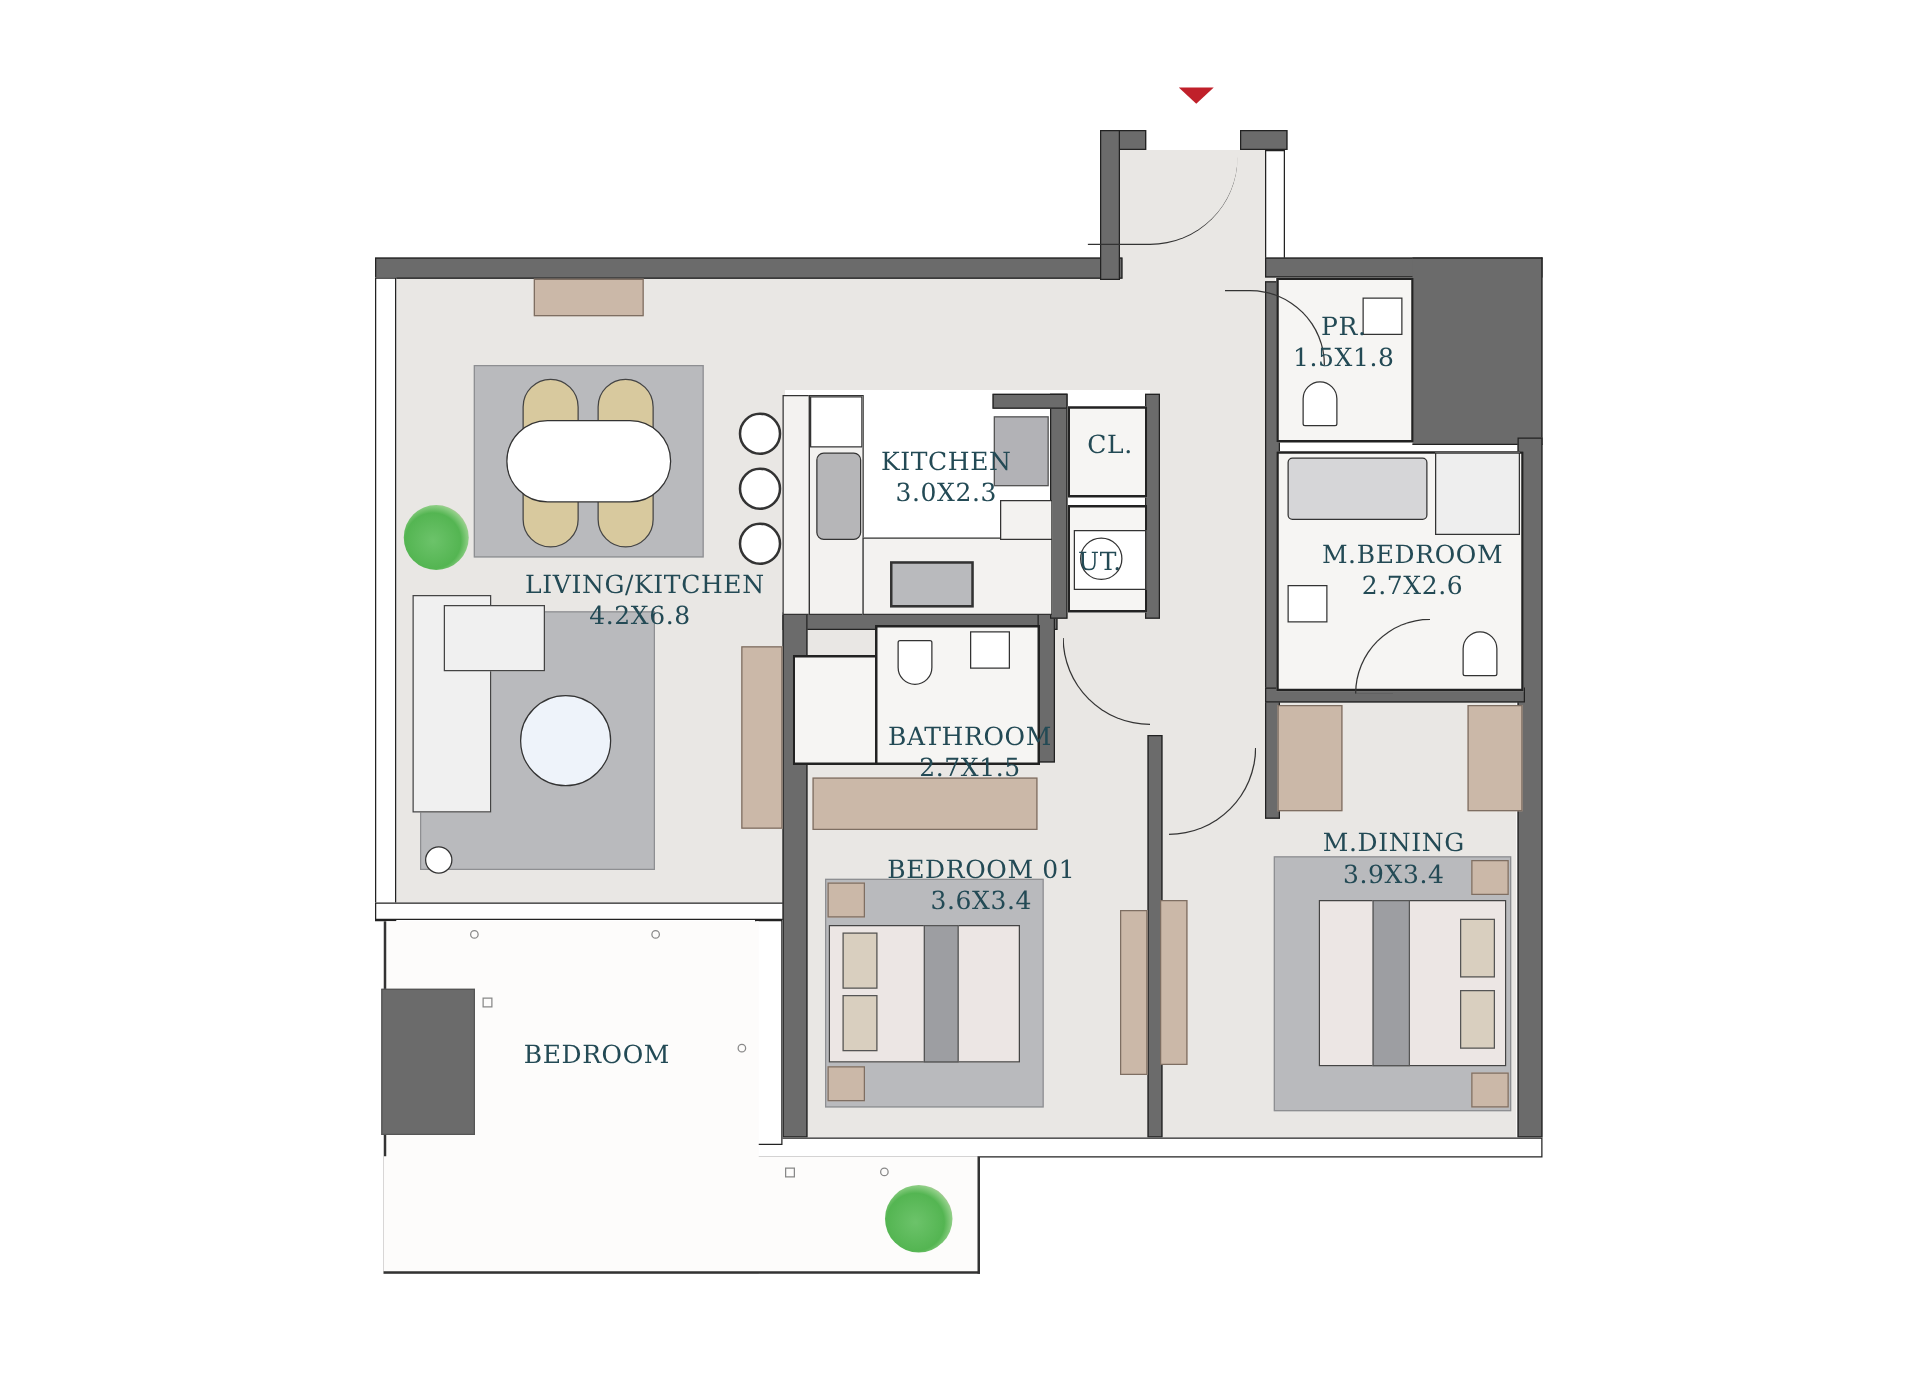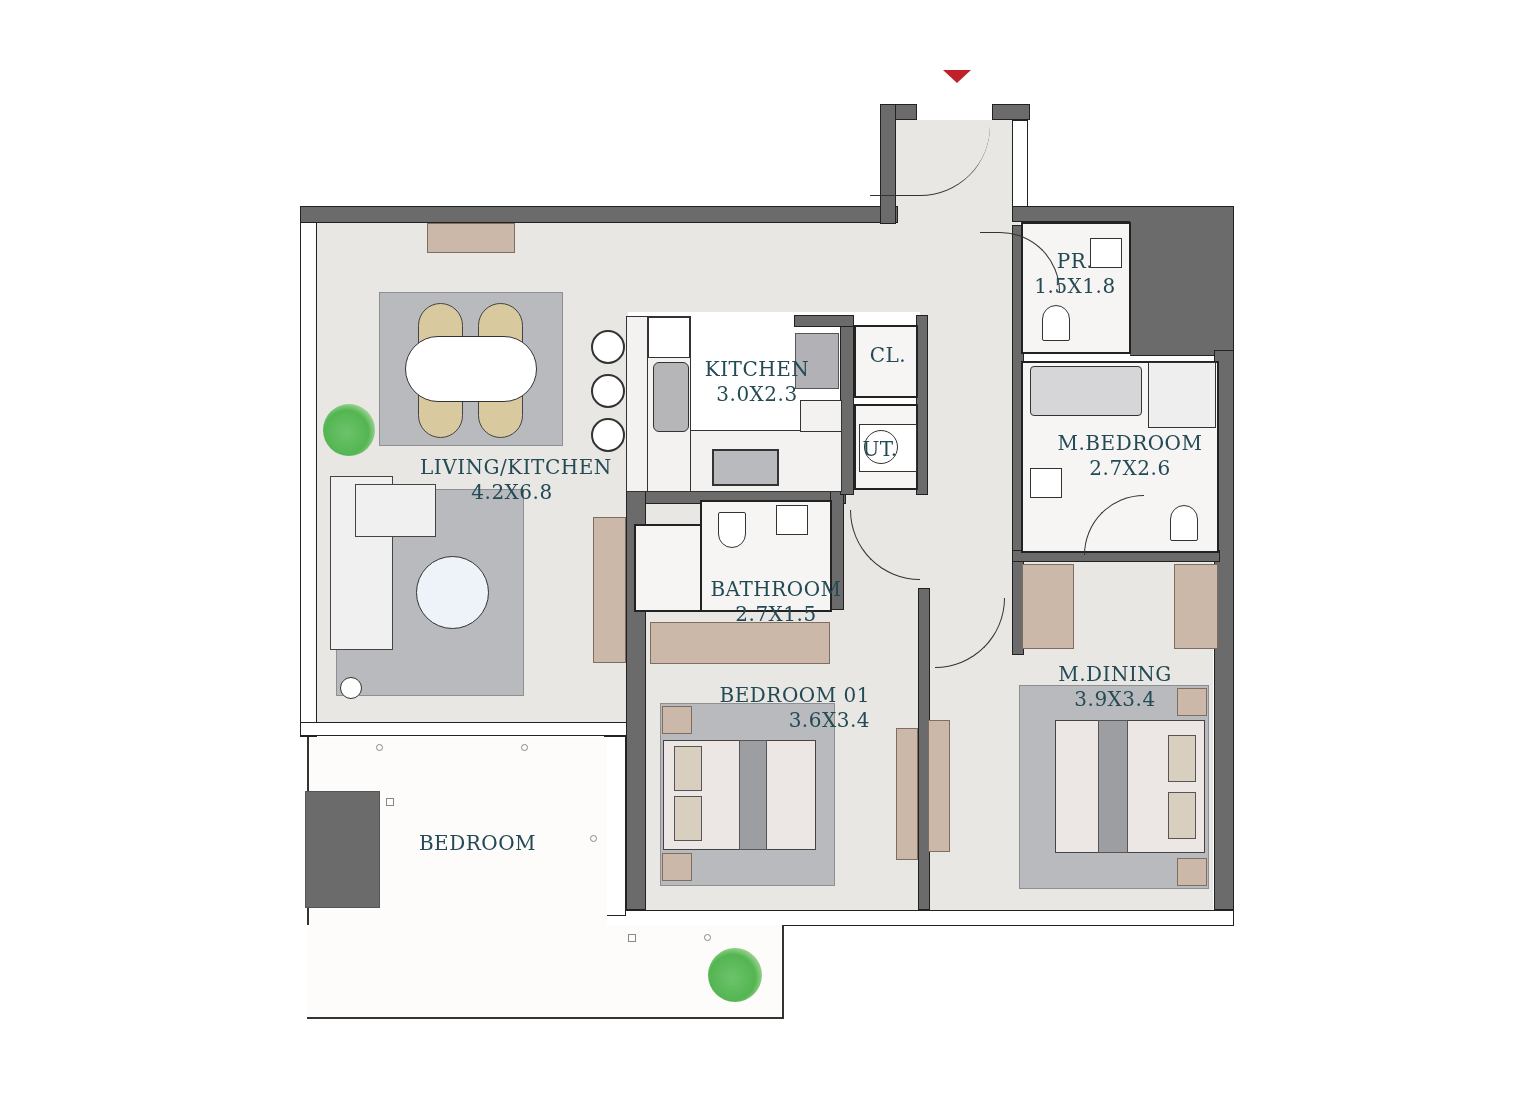--- a/index.html
+++ b/index.html
@@ -152,21 +152,21 @@
 <div>
   <div class="wood" style="left:650px;top:622px;width:180px;height:42px;"></div>
   <div class="rug" style="left:660px;top:703px;width:175px;height:183px;"></div>
   <div class="abs" style="left:663px;top:740px;width:153px;height:110px;background:#ece6e4;border:1.5px solid #444;"></div>
   <div class="abs" style="left:739px;top:740px;width:28px;height:110px;background:#9d9ea2;border:1px solid #555;"></div>
   <div class="pillow" style="left:674px;top:746px;width:28px;height:45px;"></div>
   <div class="pillow" style="left:674px;top:796px;width:28px;height:45px;"></div>
   <div class="ns" style="left:662px;top:706px;"></div>
   <div class="ns" style="left:662px;top:853px;"></div>
   <div class="wood" style="left:896px;top:728px;width:22px;height:132px;"></div>
-  <div class="label" style="left:700px;top:683px;width:170px;text-align:right;">
+  <div class="label" style="left:700px;top:683px;width:170px;">
     <div>BEDROOM 01</div>
     <div>3.6X3.4</div>
   </div>
 </div>
 
 <div>
   <div class="wood" style="left:1022px;top:564px;width:52px;height:85px;"></div>
   <div class="wood" style="left:1174px;top:564px;width:44px;height:85px;"></div>
   <div class="wood" style="left:928px;top:720px;width:22px;height:132px;"></div>
   <div class="rug" style="left:1019px;top:685px;width:190px;height:204px;"></div>

